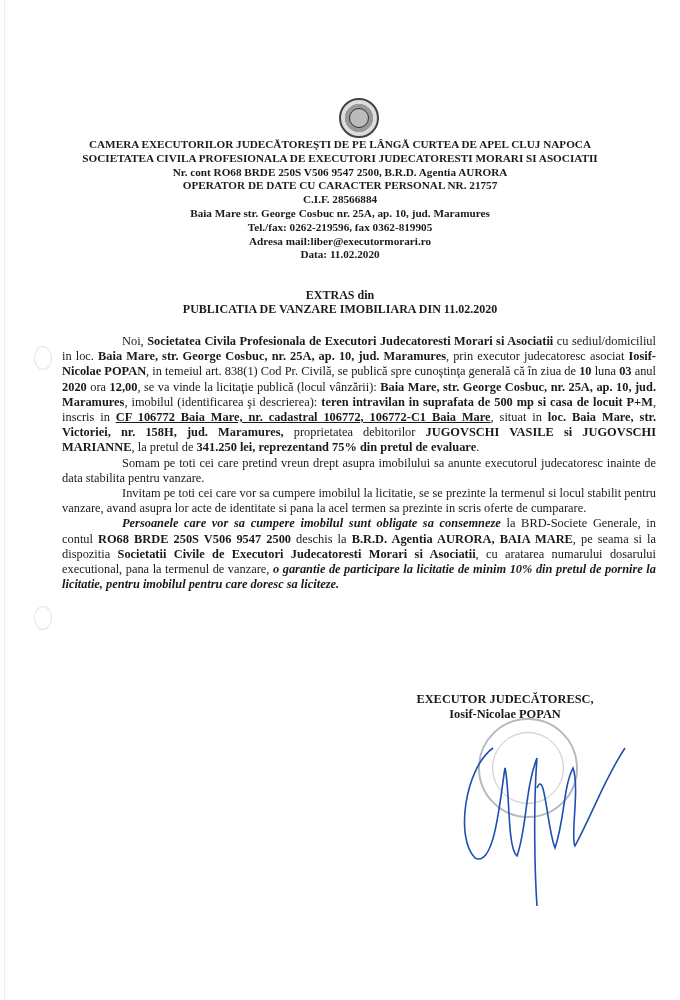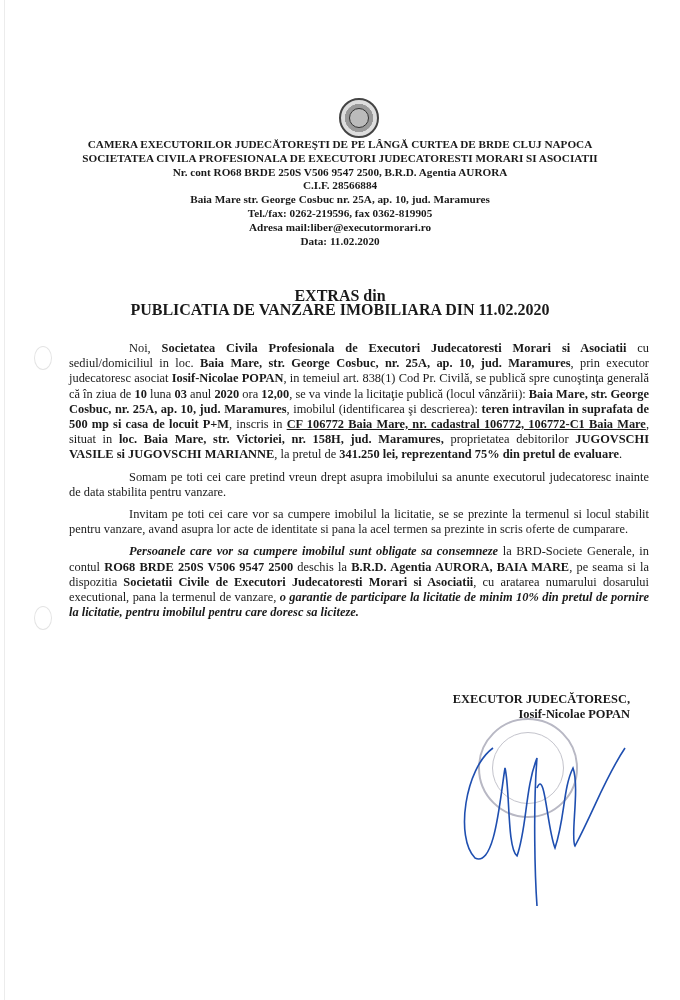--- a/index.html
+++ b/index.html
@@ -8,46 +8,47 @@
   .page-edge { position:absolute; left:4px; top:0; width:1px; height:1000px; background:#ececec; }
   .punch { position:absolute; left:34px; width:16px; height:22px; border:1px solid #e4e4e4; border-radius:50%; }
   .punch.top { top:346px; }
   .punch.bot { top:606px; }
   .seal { position:absolute; left:339px; top:98px; width:40px; height:40px; border-radius:50%;
           border:2px solid #444; box-sizing:border-box; background:radial-gradient(circle,#777 0 30%,#999 31% 55%,#ddd 56% 100%); }
   .seal-inner { position:absolute; left:8px; top:8px; width:20px; height:20px; border-radius:50%; border:1.5px solid #333; box-sizing:border-box; background:#bbb; }
   .header { position:absolute; top:138px; left:0; width:680px; text-align:center;
             font-weight:bold; font-size:11.2px; line-height:13.8px; }
   .header div { white-space:nowrap; }
-  .title { position:absolute; top:289px; left:0; width:680px; text-align:center; font-weight:bold; font-size:16px; line-height:13.5px; }
+  .title { position:absolute; top:289px; left:0; width:680px; text-align:center; font-weight:bold; font-size:12px; line-height:13.5px; }
   .body { position:absolute; left:62px; top:334px; width:594px; font-size:12.4px; line-height:15.2px; text-align:justify; }
-  .body p { margin:7px; }
+  .body p { margin:0; }
   .ind { text-indent:60px; }
   b { font-weight:bold; }
   u { text-decoration:underline; }
-  .sign { position:absolute; top:692px; left:380px; width:250px; text-align:right; font-weight:bold; font-size:12.4px; line-height:15px; }
+  .sign { position:absolute; top:692px; left:380px; width:250px; text-align:center; font-weight:bold; font-size:12.4px; line-height:15px; }
   .stamp { position:absolute; left:478px; top:718px; width:100px; height:100px; border-radius:50%; border:2px solid #b8b8c4; box-sizing:border-box; }
   .stamp2 { position:absolute; left:492px; top:732px; width:72px; height:72px; border-radius:50%; border:1.5px solid #c4c4cc; box-sizing:border-box; }
   .signature { position:absolute; left:455px; top:728px; width:180px; height:180px; }
 </style>
 </head>
 <body>
 
 <div class="page-edge"></div>
 <div class="punch top"></div>
 <div class="punch bot"></div>
 
 <div class="seal">
     <div class="seal-inner"></div>
   </div>
 
 <div class="header">
-  <div>CAMERA EXECUTORILOR JUDECĂTOREŞTI DE PE LÂNGĂ CURTEA DE BRDE CLUJ NAPOCA</div>
+  <div>CAMERA EXECUTORILOR JUDECĂTOREŞTI DE PE LÂNGĂ CURTEA DE APEL CLUJ NAPOCA</div>
   <div>SOCIETATEA CIVILA PROFESIONALA DE EXECUTORI JUDECATORESTI MORARI SI ASOCIATII</div>
   <div>Nr. cont RO68 BRDE 250S V506 9547 2500, B.R.D. Agentia AURORA</div>
+  <div>OPERATOR DE DATE CU CARACTER PERSONAL NR. 21757</div>
   <div>C.I.F.  28566884</div>
   <div>Baia Mare str. George Cosbuc nr. 25A, ap. 10, jud. Maramures</div>
   <div>Tel./fax: 0262-219596,  fax 0362-819905</div>
   <div>Adresa mail:liber@executormorari.ro</div>
   <div>Data: 11.02.2020</div>
 </div>
 
 <div class="title">
   <div>EXTRAS din</div>
   <div>PUBLICATIA DE VANZARE IMOBILIARA DIN 11.02.2020</div>

